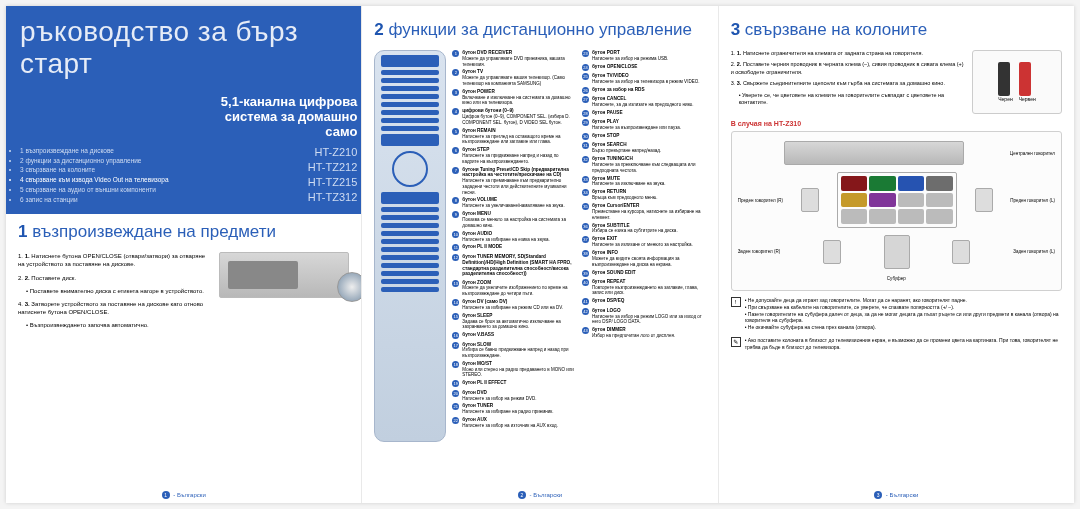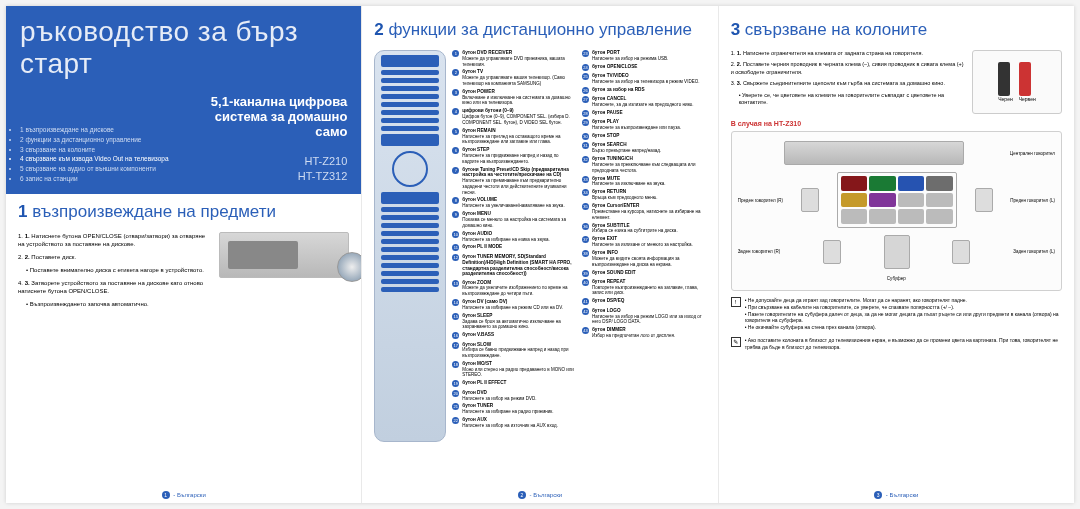--- a/index.html
+++ b/index.html
@@ -2,25 +2,25 @@
 <html><head>
 <meta charset="utf-8">
 <style>
   *{box-sizing:border-box;margin:0;padding:0;font-family:Arial,Helvetica,sans-serif}
   body{background:#f4f4f4;display:flex;justify-content:center;padding:6px}
   .spread{width:1068px;height:497px;background:#fff;display:flex;box-shadow:0 0 4px rgba(0,0,0,.15)}
   .page{flex:1;position:relative;padding:8px 12px 18px;overflow:hidden}
   .p1{border-right:1px solid #e9e9e9}
   .p2{border-right:1px solid #e9e9e9}
   
-  .blue-block{background:#2b5fb8;color:#fff;padding:10px 14px 10px 14px;margin:-8px -12px 8px -12px}
+  .blue-block{background:#2b5fb8;color:#fff;padding:10px 4px 10px 14px;margin:-8px -12px 8px -12px}
   .qsg-title{font-size:28px;font-weight:300;letter-spacing:.5px;color:#e6ecf7}
   .subtitle-block{margin-top:14px;text-align:right}
   .sub1{font-size:13px;font-weight:700}
-  .models{margin-top:15px;text-align:right;line-height:1.35;font-size:11px;color:#cfdcf2}
+  .models{margin-top:6px;text-align:right;line-height:1.35;font-size:11px;color:#cfdcf2}
   .toc{font-size:6.5px;color:#cfdcf2;line-height:1.5;margin-top:-60px;width:170px}
   .toc .hl{color:#fff}
   .h-sec{color:#2b5fb8;font-size:17px;font-weight:400;margin:6px 0 10px}
   .h-sec .num{color:#1f55b0;font-weight:700}
   .p1-body{display:flex;gap:10px}
   .p1-steps{font-size:6px;line-height:1.35;flex:1}
   .p1-steps li{margin-bottom:5px;list-style-position:inside}
   .player-img{width:130px;height:46px;border:1px solid #bbb;border-radius:2px;position:relative;background:linear-gradient(#d7d7d7,#b8b8b8)}
   .player-img:after{content:"";position:absolute;left:8px;top:8px;width:70px;height:28px;background:#888;border-radius:2px}
   .disc{position:absolute;right:-18px;top:20px;width:30px;height:30px;border-radius:50%;background:radial-gradient(circle,#eee 0,#9ab 70%, #556 100%);border:1px solid #999}
@@ -72,20 +72,22 @@
           <li>3 свързване на колоните</li>
           <li class="hl">4 свързване към извода Video Out на телевизора</li>
           <li>5 свързване на аудио от външни компоненти</li>
           <li>6 запис на станции</li>
         </ul>
         <div class="subtitle-block">
           <div class="sub1">5,1-канална цифрова</div>
           <div class="sub1">система за домашно само</div>
           <div class="models">
             <div>HT-Z210</div>
+            <div>HT-TZ212</div>
+            <div>HT-TZ215</div>
             <div>HT-TZ312</div>
           </div>
         </div>
       </div>
     </div>
     <div class="h-sec">
       <span class="num">1</span>
       <span>възпроизвеждане на предмети</span>
     </div>
     <div class="p1-body">

